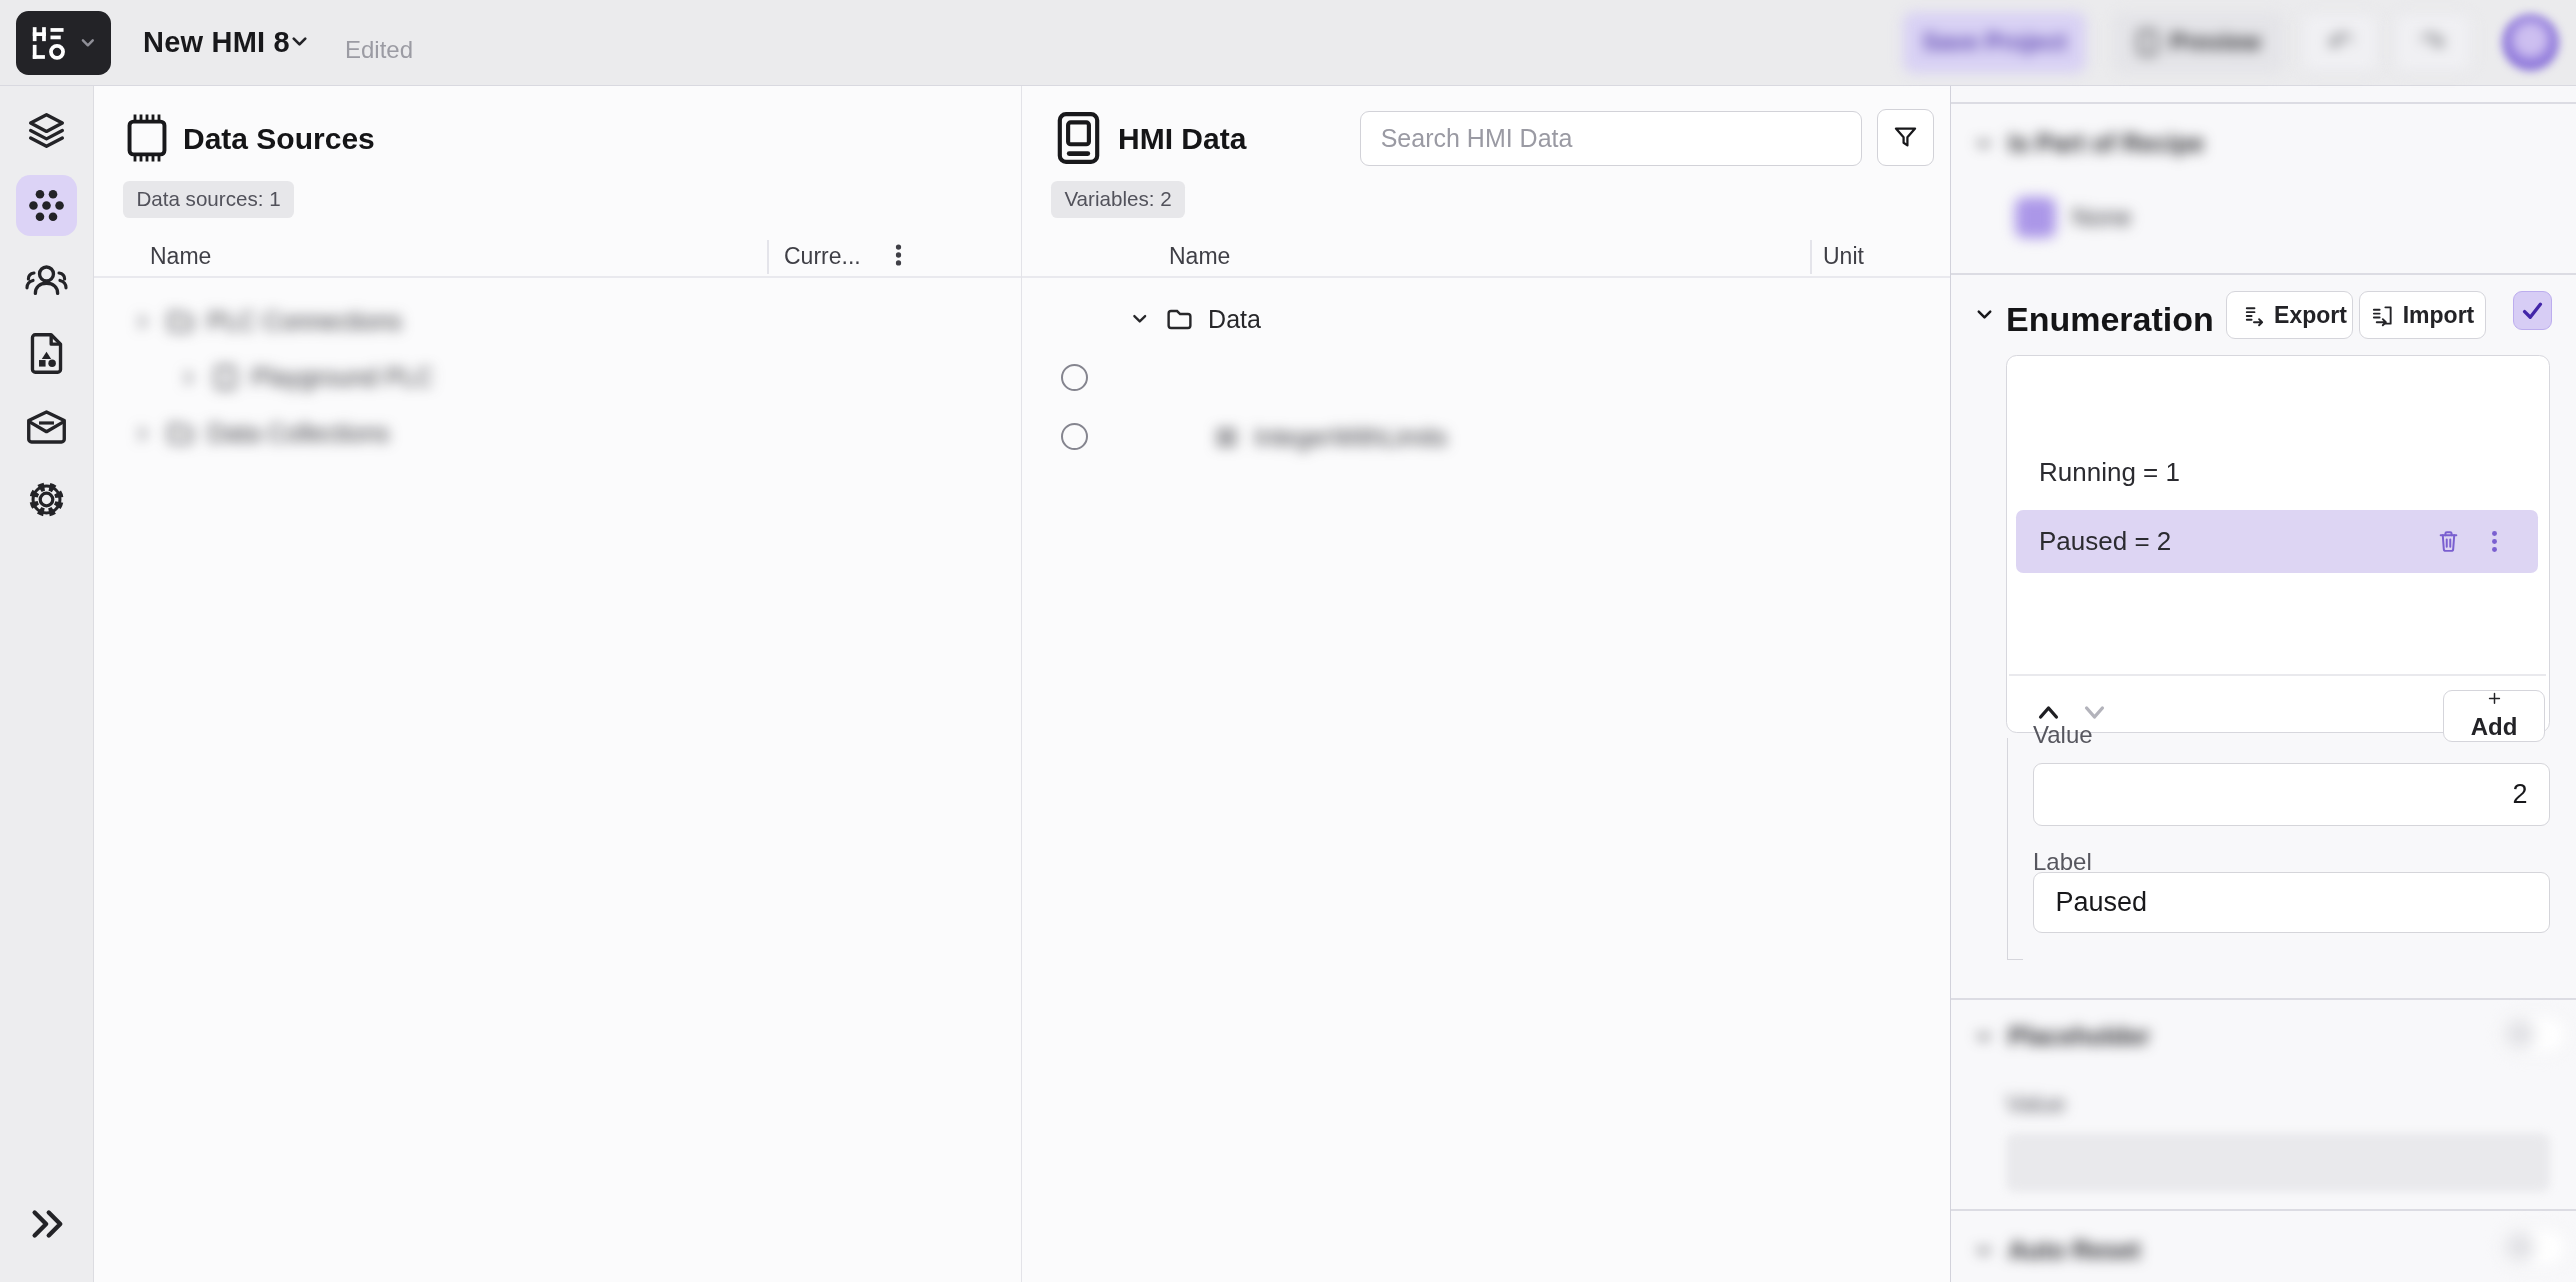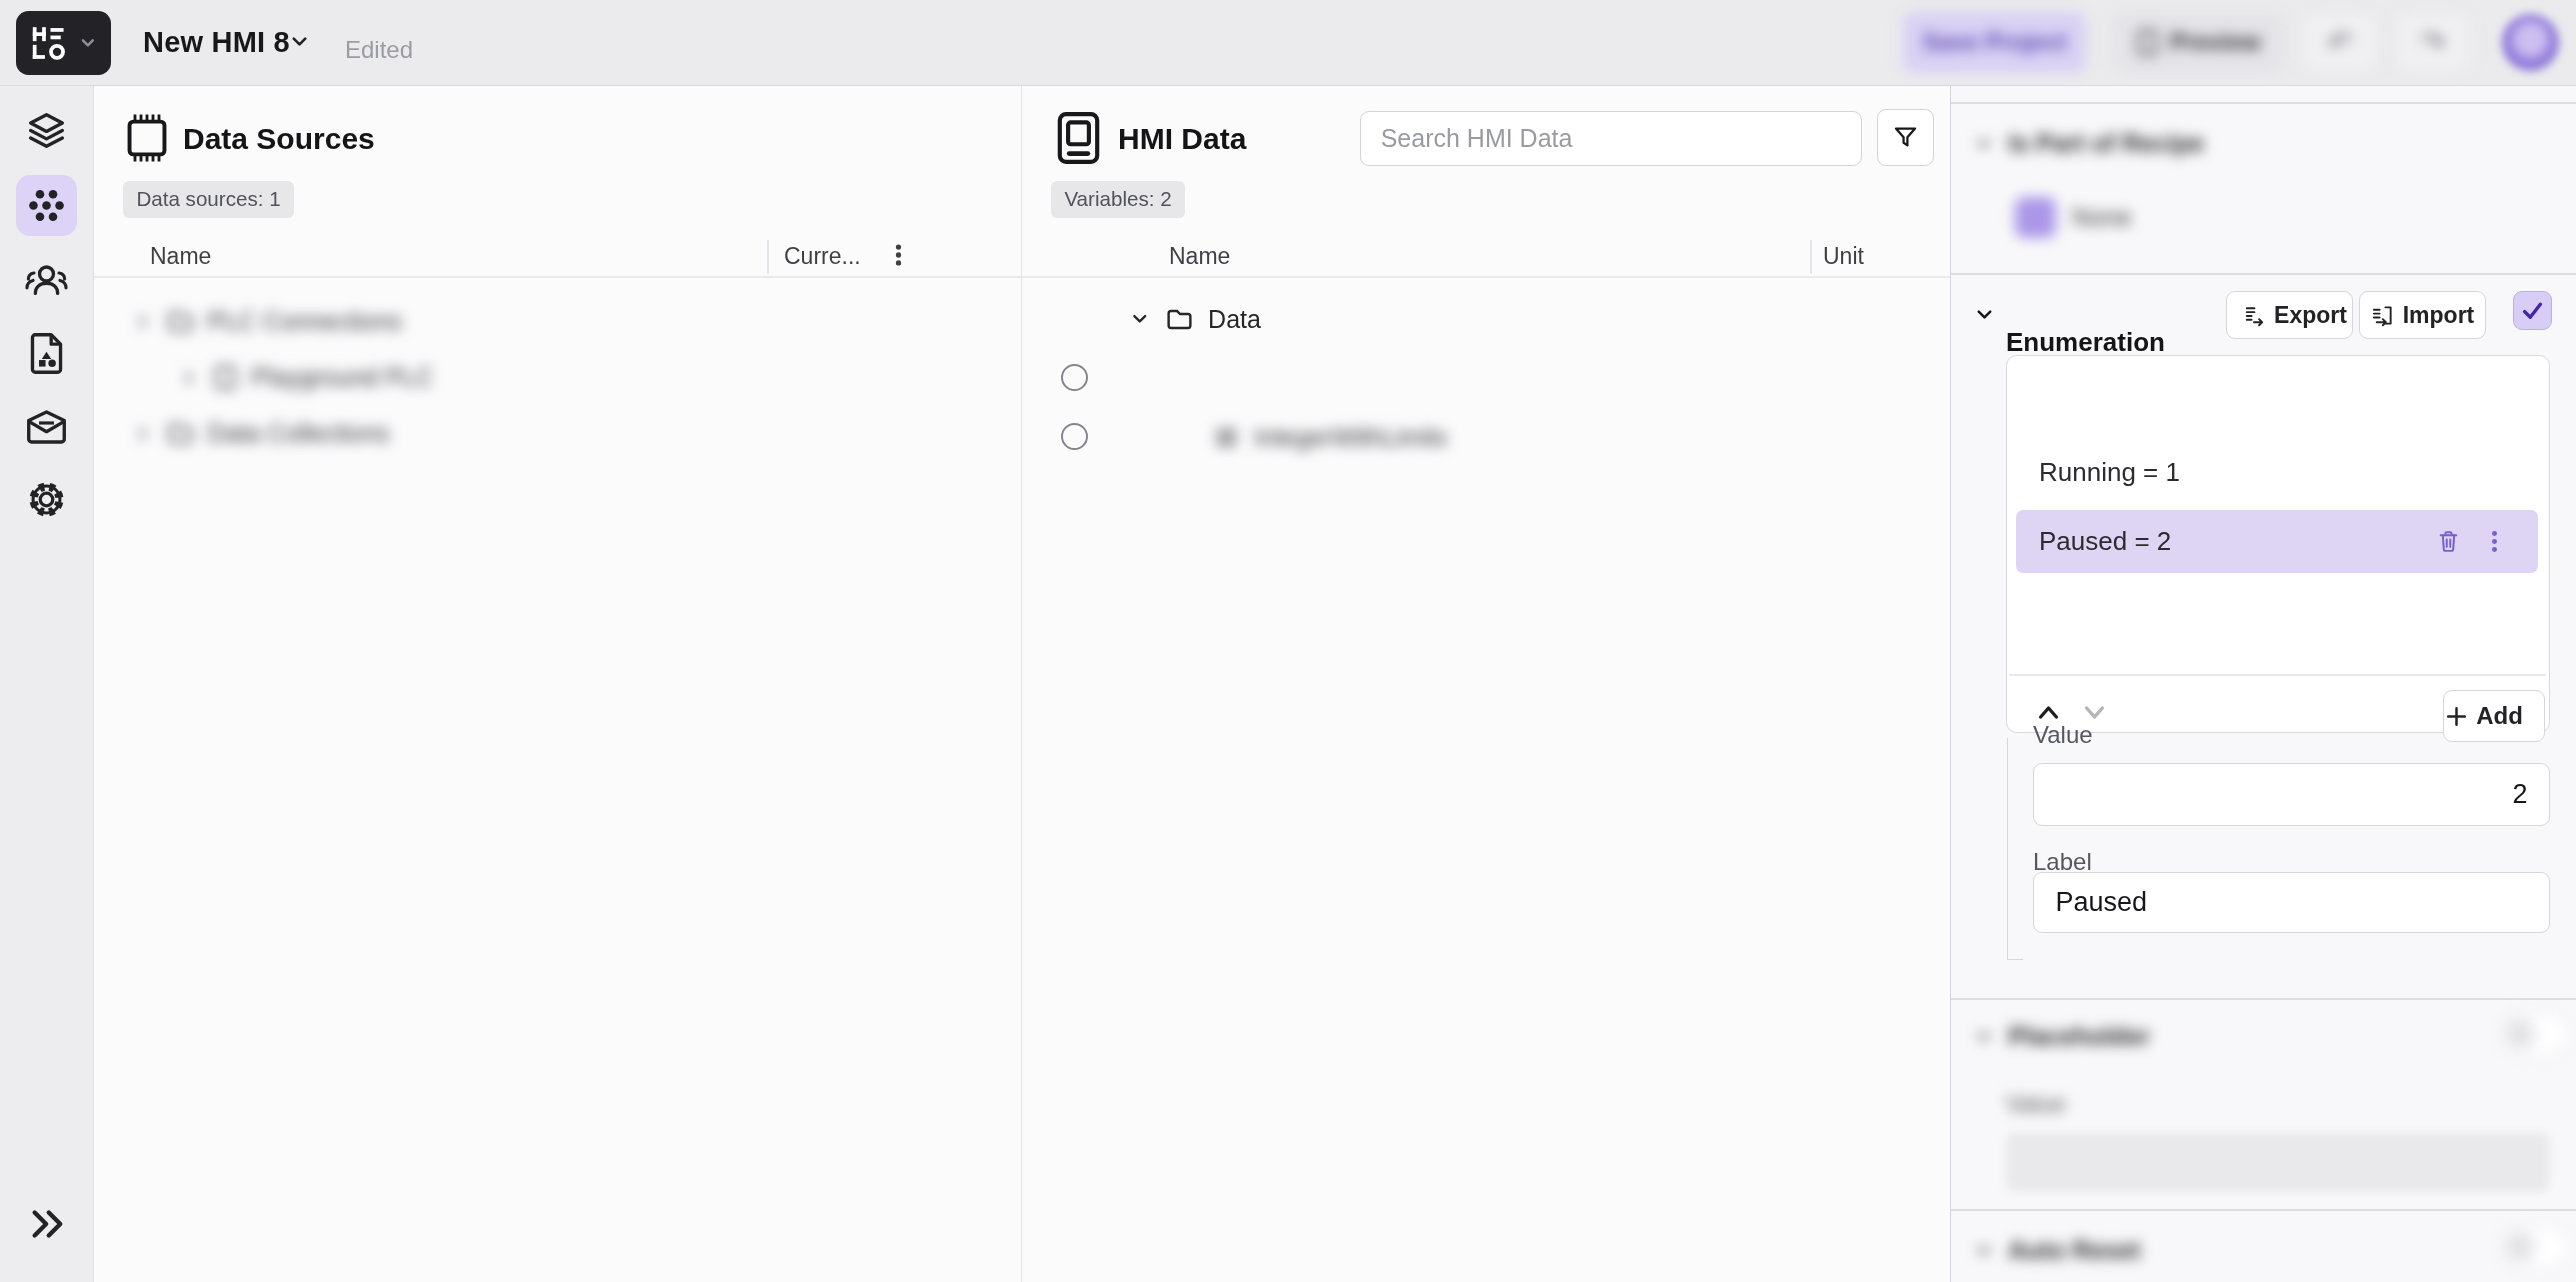--- a/index.html
+++ b/index.html
@@ -69,39 +69,39 @@
   .filter-btn { position:absolute; left:855px; top:23px; width:57px; height:57px;
     background:#fff; border:1.8px solid #d2d2d8; border-radius:9px; cursor:pointer;
     display:flex; align-items:center; justify-content:center; }
 
   .radio { width:27px; height:27px; border-radius:50%; border:2.7px solid #85858f; background:transparent; }
   .sel-row { position:absolute; left:89px; top:263px; width:830px; height:57px;
     background:#ddd6f4; border-radius:8px; display:flex; align-items:center; cursor:pointer; }
 
   
   .section-divider { position:absolute; left:0; width:626px; height:1.8px; background:#dcdce3; }
-  .sec-title { font-size:26px; font-weight:bold; color:#151517;margin-top:27px; }
+  .sec-title { font-size:34px; font-weight:bold; color:#151517; }
   .sec-title-md { font-size:25px; font-weight:bold; color:#2c2c30; }
   .io-btn { position:absolute; top:205px; height:48px; background:#fff; border:1.8px solid #d5d5db;
     border-radius:9px; font-size:23px; font-weight:bold; color:#232327; font-family:inherit;
     cursor:pointer; display:flex; align-items:center; justify-content:center; gap:9px; }
   .checkbox { position:absolute; left:562px; top:205px; width:39px; height:39px;
     background:#d7cdf5; border:1.8px solid #bcadee; border-radius:9px; cursor:pointer;
     display:flex; align-items:center; justify-content:center; }
   .enum-box { position:absolute; left:55px; top:269px; width:544px; height:378px;
     background:#fff; border:1.8px solid #d7d7dd; border-radius:10.7px; }
   .enum-row { position:absolute; left:9px; width:522px; height:57px; display:flex;
     align-items:center; padding-left:23px; font-size:26px; color:#2b2b30; border-radius:7.2px; cursor:pointer; }
   .enum-row.selected { background:#ddd5f3; }
   .enum-foot-div { position:absolute; left:1.8px; top:318px; width:537px; height:1.8px; background:#e9e9ed; }
   .reorder-btn { position:absolute; top:340px; width:43px; height:32px; background:none;
     border:none; cursor:pointer; display:flex; align-items:center; justify-content:center; }
   .add-btn { position:absolute; left:436px; top:334px; width:102px; height:52px; background:#fff;
     border:1.8px solid #d5d5db; border-radius:9px; font-size:24px; font-weight:bold; color:#232327;
-    font-family:inherit; cursor:pointer; display:flex; align-items:center; gap:7.2px; }
+    font-family:inherit; cursor:pointer; display:flex; align-items:center; justify-content:center; gap:7.2px;flex-direction:column; }
   .field-label { font-size:24px; color:#56565e; }
   .field-input { position:absolute; left:82px; width:517px; height:63px; background:#fff;
     border:1.8px solid #d5d5da; border-radius:9px; font-size:27px; color:#18181b;
     font-family:inherit; padding:0 21.5px; outline:none; }
   .bracket { position:absolute; left:56px; top:652px; width:16px; height:222px;
     border-left:1.8px solid #d6d6dc; border-bottom:1.8px solid #d6d6dc; }
   .toggle { position:absolute; left:549px; width:68px; height:41px; border-radius:20.6px;
     background:#fff; border:1.8px solid #d8d8de; cursor:pointer; }
   .toggle .knob { position:absolute; left:3.6px; top:3.6px; width:30px; height:30px;
     border-radius:50%; background:#e2e2e6; }

